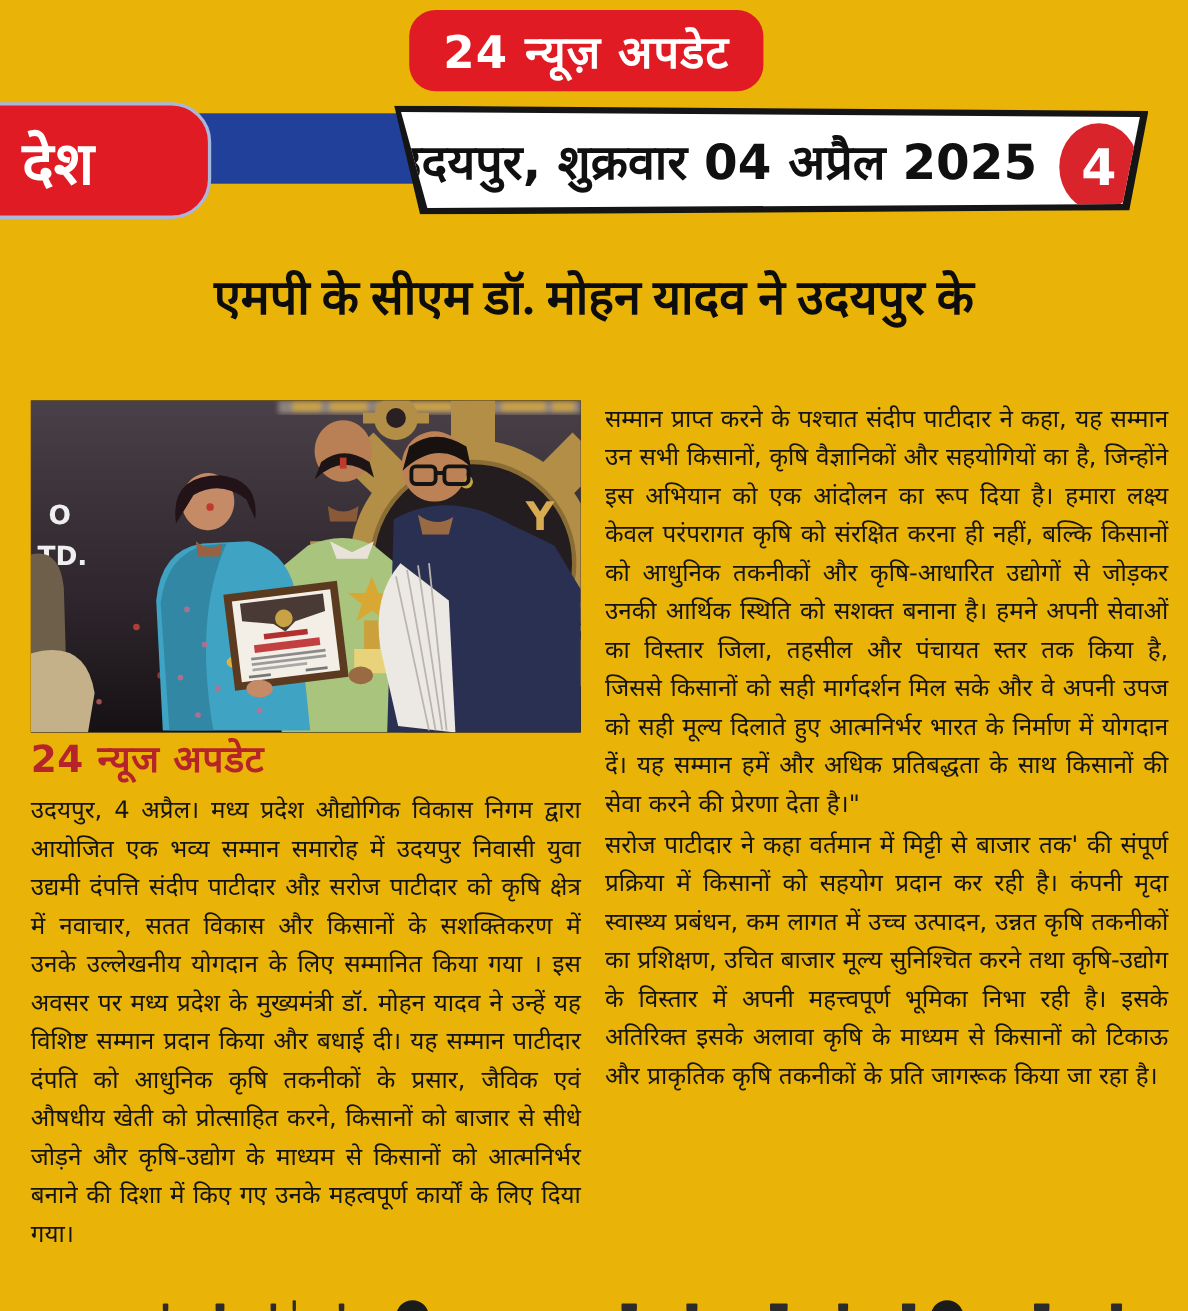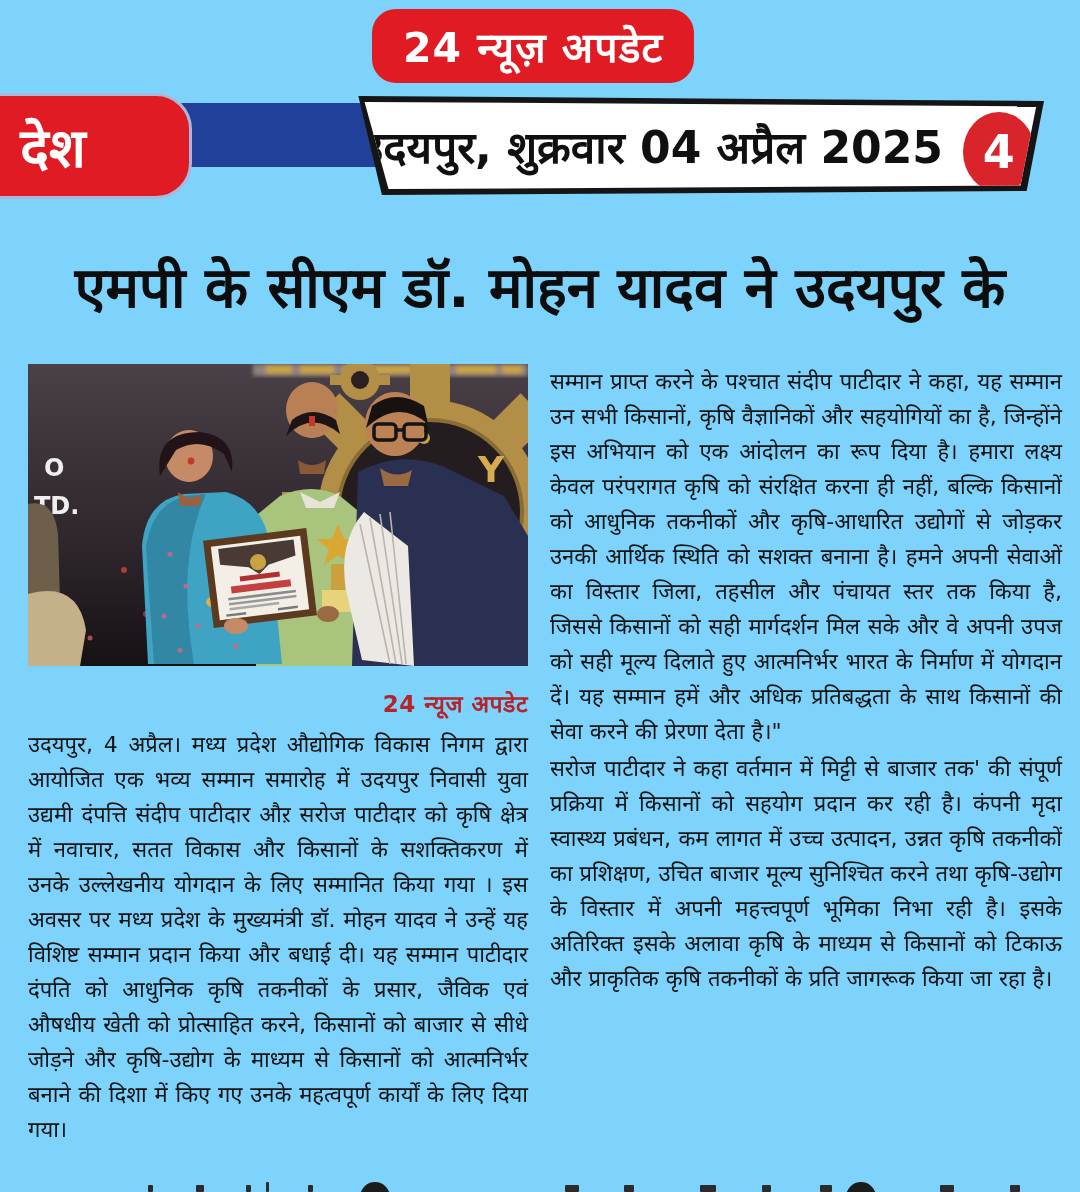--- a/index.html
+++ b/index.html
@@ -1,19 +1,19 @@
 <!DOCTYPE html>
 <html><head>
 <meta charset="utf-8">
 <style>
   html,body{margin:0;padding:0;background:#e8e8e8;}
   *{box-sizing:border-box;}
   .page{
     position:relative;width:1080px;height:1192px;margin:0 auto;
-    background:#7dd3fc;overflow:hidden;
+    background:#eab308;overflow:hidden;
     font-family:"DejaVu Sans","Liberation Sans",sans-serif;color:#111;
   }
   
   .top-banner{
     position:absolute;left:372px;top:9px;width:322px;height:74px;
     background:#e01b23;border-radius:24px;
     display:flex;align-items:center;justify-content:center;
     color:#fff;font-size:41px;font-weight:bold;letter-spacing:1px;
   }
   
@@ -42,40 +42,40 @@
   .page-circle{
     width:72px;height:80px;border-radius:50%;background:#d9242b;
     display:flex;align-items:center;justify-content:center;
     color:#fff;font-size:46px;font-weight:bold;transform:translateY(6px);
     flex:0 0 auto;
   }
   
   .headline{
     position:absolute;left:20px;right:20px;top:214px;
     text-align:center;font-weight:bold;color:#0d0d0d;
-    font-size:56px;line-height:1.27;letter-spacing:0px;
+    font-size:44px;line-height:1.27;letter-spacing:0px;font-family:Liberation Serif, serif;
   }
   
   .columns{
     position:absolute;left:28px;top:364px;width:1052px;
     display:flex;gap:22px;align-items:flex-start;
   }
   .col-left{width:500px;flex:0 0 auto;}
   .col-right{width:530px;flex:0 0 auto;padding-right:18px;}
   .body-text{
     font-size:22px;line-height:35px;text-align:justify;color:#141414;
     margin:0;
   }
   .col-right .body-text + .body-text{margin-top:2px;}
   
   .photo-frame{width:500px;height:302px;position:relative;overflow:hidden;background:#241d22;}
   .photo-frame svg{display:block;}
   .photo-caption{
-    text-align:right;color:#b5242a;font-weight:bold;font-size:23px;
-    margin:21px 0 8px 0;letter-spacing:0.5px;
+    text-align:left;color:#b5242a;font-weight:bold;font-size:34px;
+    margin:0 0 8px 0;letter-spacing:0.5px;
   }
   
   .bottom-cutoff{position:absolute;left:0;right:0;bottom:0;height:16px;}
   .cut-dot{
     position:absolute;width:30px;height:30px;border-radius:50%;
     background:#1b1b1b;top:6px;
   }
   .cut-mark{position:absolute;background:#2c2c2c;top:9px;width:5px;height:7px;border-radius:1px;}
 </style>
 </head>

